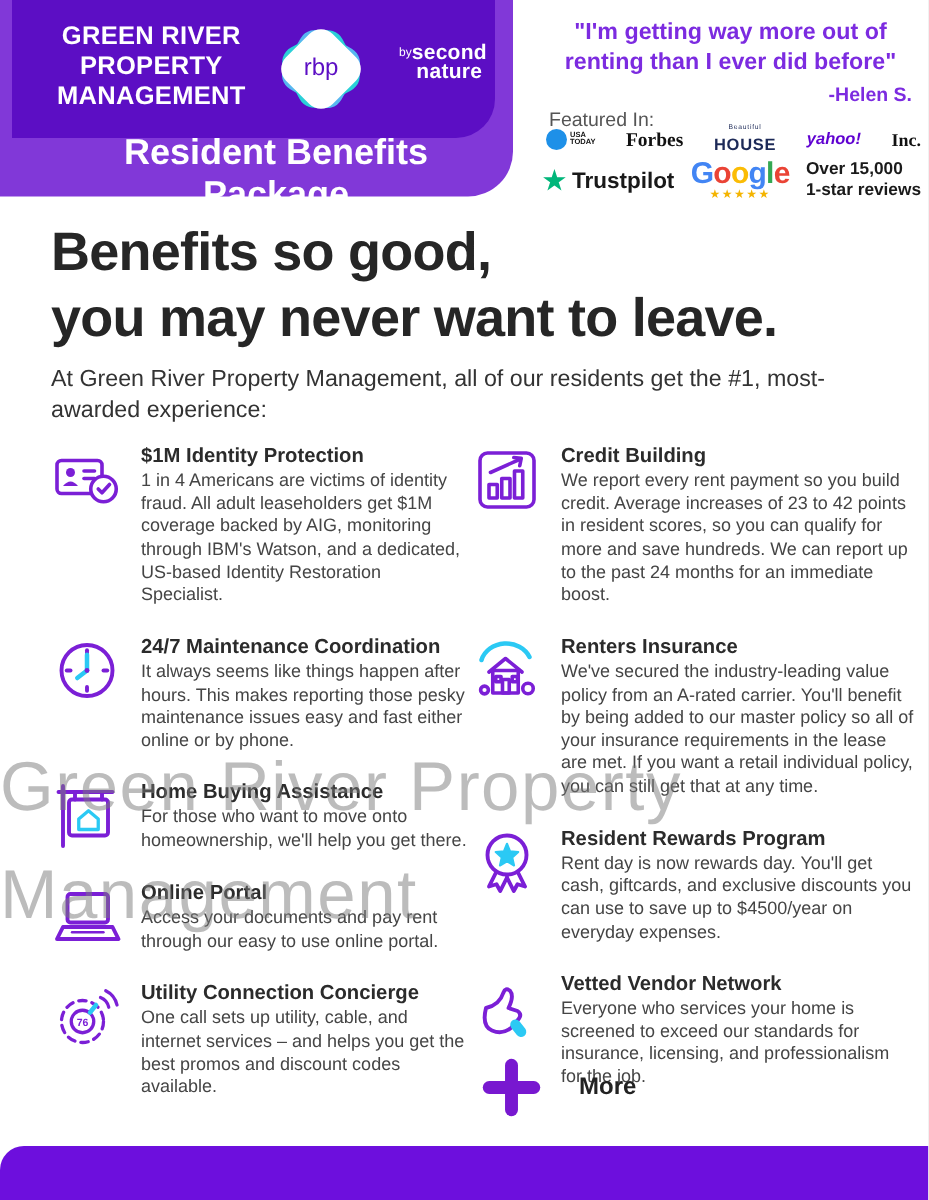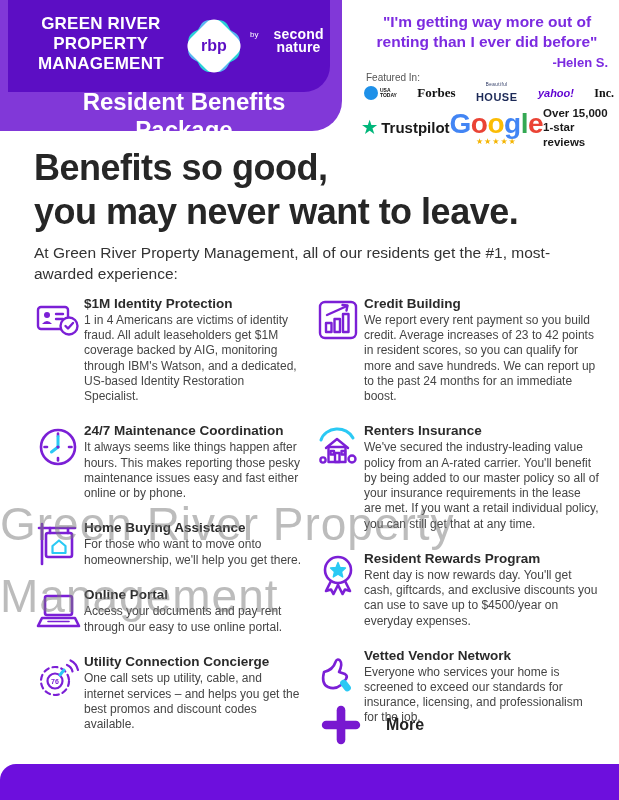--- a/index.html
+++ b/index.html
@@ -12,63 +12,63 @@
   .hdr-inner{position:absolute;left:8px;top:0;width:322px;height:92px;background:#5c0ec4;
              border-bottom-right-radius:26px;text-align:center;}
   .company{position:absolute;left:30px;top:14px;color:#fff;font-weight:bold;
            font-size:17px;line-height:1.18;letter-spacing:.2px;}
   .logo-cluster{position:absolute;left:178px;top:18px;width:56px;height:56px;}
   .dia{position:absolute;left:6px;top:6px;width:44px;height:44px;border-radius:11px;}
   .dia.blue{background:#58b7f0;transform:rotate(30deg);}
   .dia.teal{background:#2bd0d8;transform:rotate(62deg);}
   .dia.white{background:#fff;transform:rotate(45deg);}
   .rbp{position:absolute;left:0;top:0;width:56px;height:56px;display:flex;align-items:center;
-       justify-content:center;color:#5c0ec4;font-weight:bold;font-size:16px;}
-  .byline{position:absolute;left:242px;top:28px;color:#fff;display:flex;gap:15px;}
+       justify-content:center;color:#5c0ec4;font-weight:normal;font-size:16px;}
+  .byline{position:absolute;left:258px;top:28px;color:#fff;display:flex;gap:0;}
   .by{font-size:8px;margin-top:2px;}
   .sn span{display:block;font-weight:bold;font-size:14px;line-height:.95;letter-spacing:.2px;}
   .banner{position:absolute;left:30px;top:88px;color:#fff;font-weight:bold;font-size:24px;}
 
   
   .quote{position:absolute;left:362px;top:12px;width:250px;color:#7c2be0;font-weight:bold;
          font-size:15.5px;line-height:1.3;text-align:center;}
   .quote-attr{position:absolute;left:362px;top:55px;width:246px;text-align:right;color:#7c2be0;
               font-weight:bold;font-size:13px;}
-  .featured-label{position:absolute;left:366px;top:72px;font-size:10px;color:#555;}
+  .featured-label{position:absolute;left:366px;top:72px;font-size:13px;color:#555;}
   .logo-row{position:absolute;left:364px;top:83px;width:250px;display:flex;align-items:center;
             justify-content:space-between;}
   .usat{display:flex;align-items:center;gap:2px;}
   .usat-circle{width:14px;height:14px;border-radius:50%;background:#1e90e8;display:inline-block;}
   .usat-txt{font-size:5px;font-weight:bold;color:#111;line-height:1.1;}
   .forbes{font-family:"Liberation Serif", serif;font-weight:bold;font-size:13px;color:#111;}
   .house{text-align:center;color:#1c2957;line-height:1;}
   .house .small{font-size:4.5px;display:block;letter-spacing:.5px;}
   .house .big{font-size:11px;font-weight:bold;letter-spacing:.5px;}
   .yahoo{color:#5f01d1;font-weight:bold;font-style:italic;font-size:11px;}
   .inc{font-family:"Liberation Serif", serif;font-weight:bold;font-size:12px;color:#111;}
   .review-row{position:absolute;left:362px;top:106px;width:252px;display:flex;align-items:center;
               justify-content:space-between;}
   .trustpilot{display:flex;align-items:center;gap:4px;font-size:15px;font-weight:bold;color:#191919;}
   .tp-star{color:#00b67a;font-size:17px;}
   .google{display:flex;flex-direction:column;align-items:center;line-height:1;}
-  .google .word{font-size:28px;font-weight:bold;letter-spacing:-.5px;}
+  .google .word{font-size:20px;font-weight:bold;letter-spacing:-.5px;}
   .g1,.g4{color:#4285F4}.g2,.g6{color:#EA4335}.g3{color:#FBBC05}.g5{color:#34A853}
   .gstars{color:#F4B400;font-size:8px;letter-spacing:1px;}
   .reviews{font-size:11.5px;font-weight:bold;color:#1a1a1a;text-align:left;line-height:1.25;}
 
   
   .headline{position:absolute;left:34px;top:146px;color:#262626;font-weight:800;
             font-size:36px;line-height:1.23;letter-spacing:-.5px;}
   .intro{position:absolute;left:34px;top:243px;width:550px;color:#333;font-size:15.5px;line-height:1.35;}
 
   
   .col{position:absolute;top:296px;}
   .col-left{left:34px;width:280px;}
   .col-right{left:314px;width:298px;}
-  .benefit{display:flex;gap:2px;margin-bottom:19px;}
+  .benefit{display:flex;gap:12px;margin-bottom:19px;}
   .bicon{flex:0 0 48px;height:48px;}
   .btitle{font-size:13.5px;font-weight:bold;color:#2b2b2b;margin-bottom:2px;}
   .bbody{font-size:12px;color:#454545;line-height:1.27;}
   .col-left .btext{width:218px;}
   .col-right .btext{width:236px;}
 
   
   .more-row{position:absolute;left:318px;top:702px;display:flex;align-items:center;gap:22px;}
   .more-label{font-size:16px;font-weight:bold;color:#222;}
   .footer-bar{position:absolute;left:0;top:764px;width:619px;height:36px;background:#6d0fdd;

